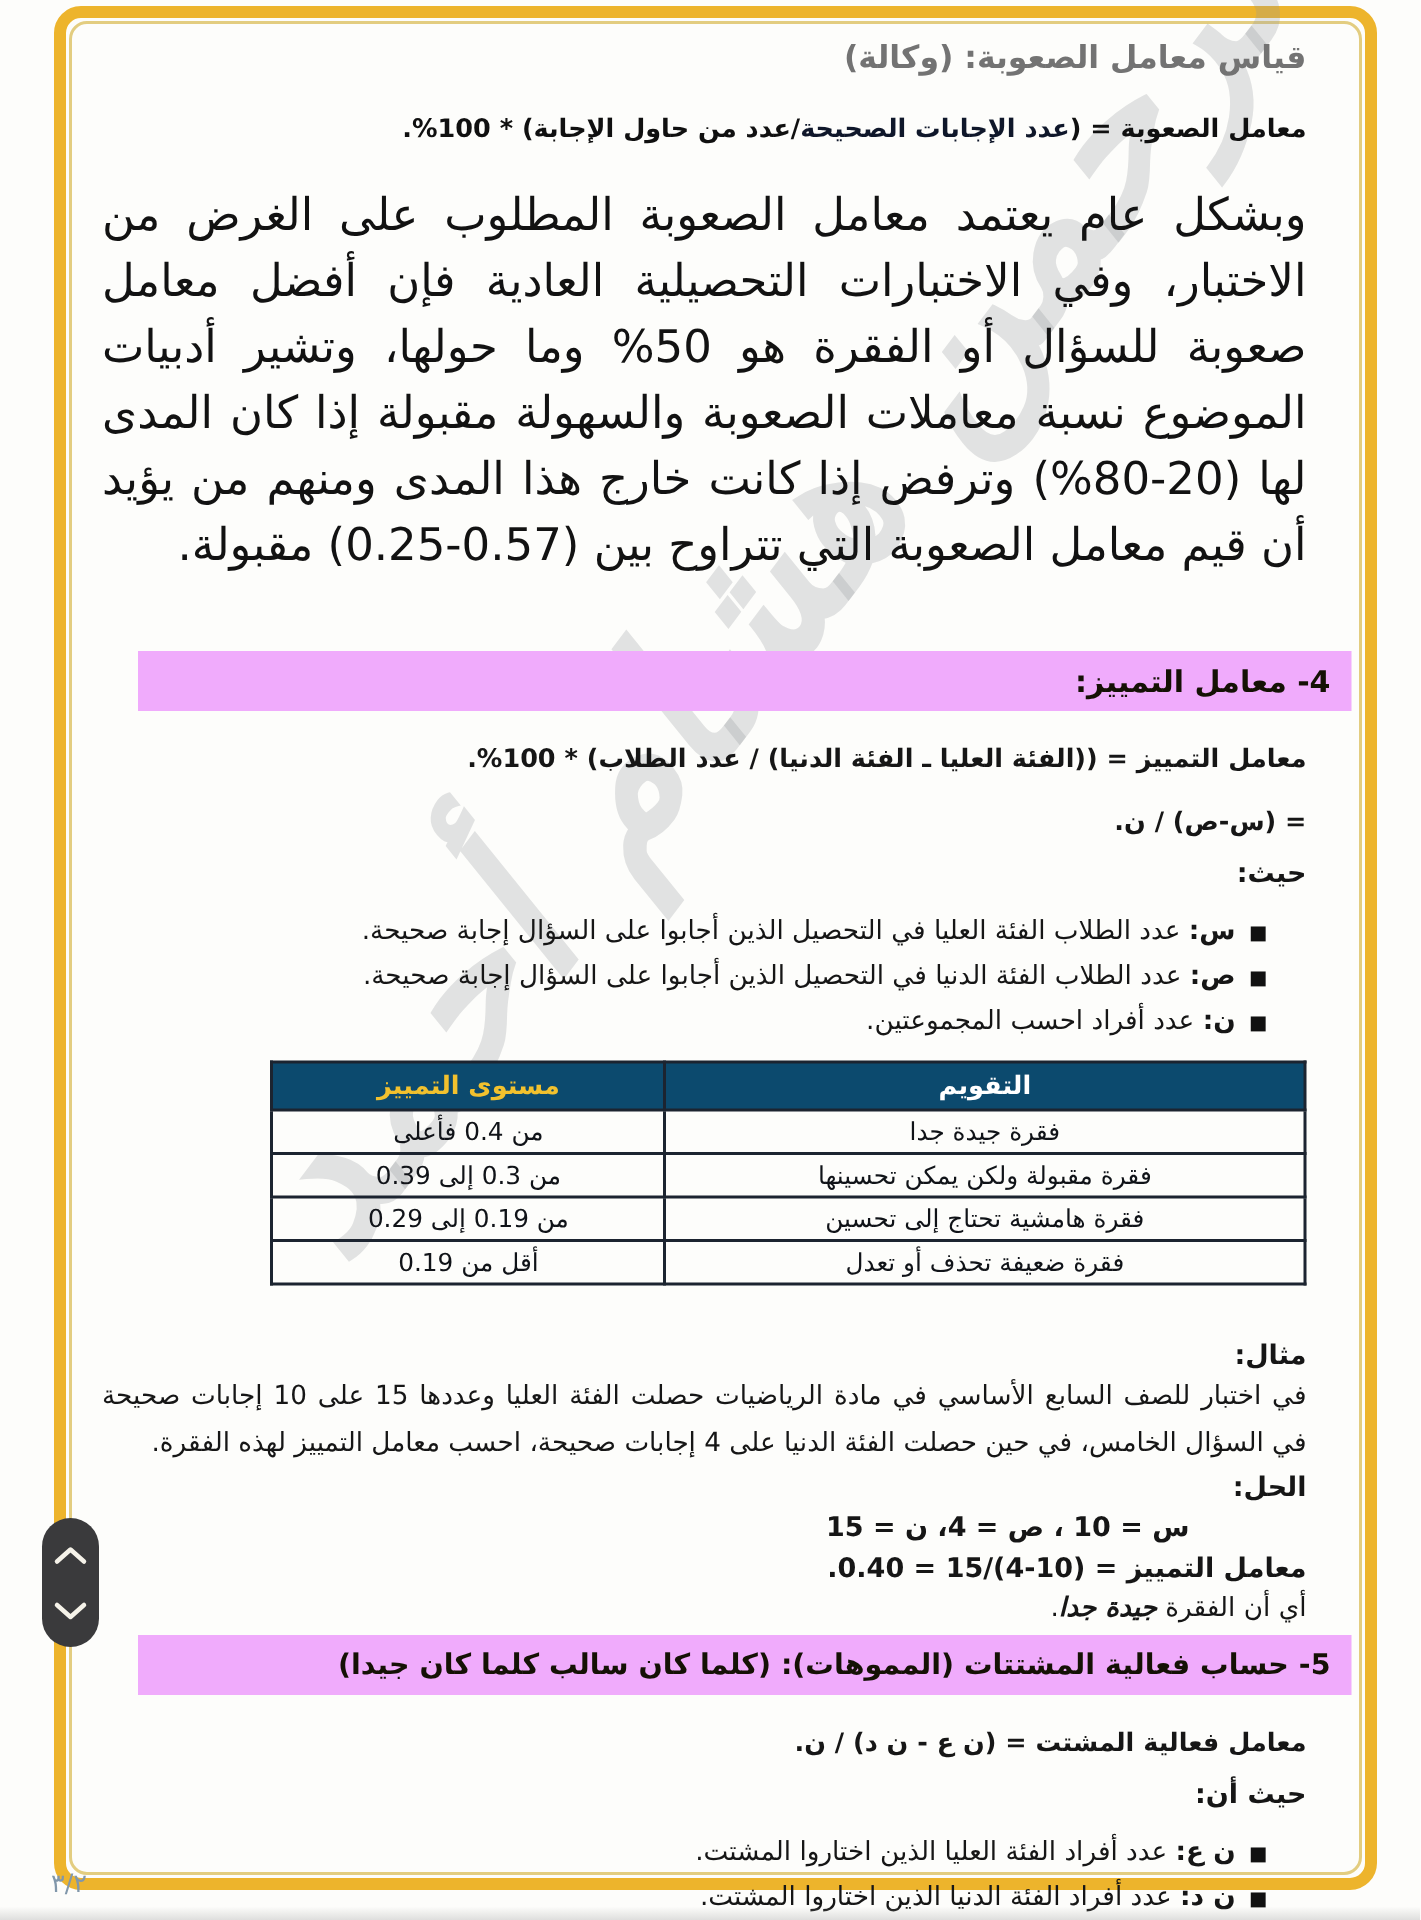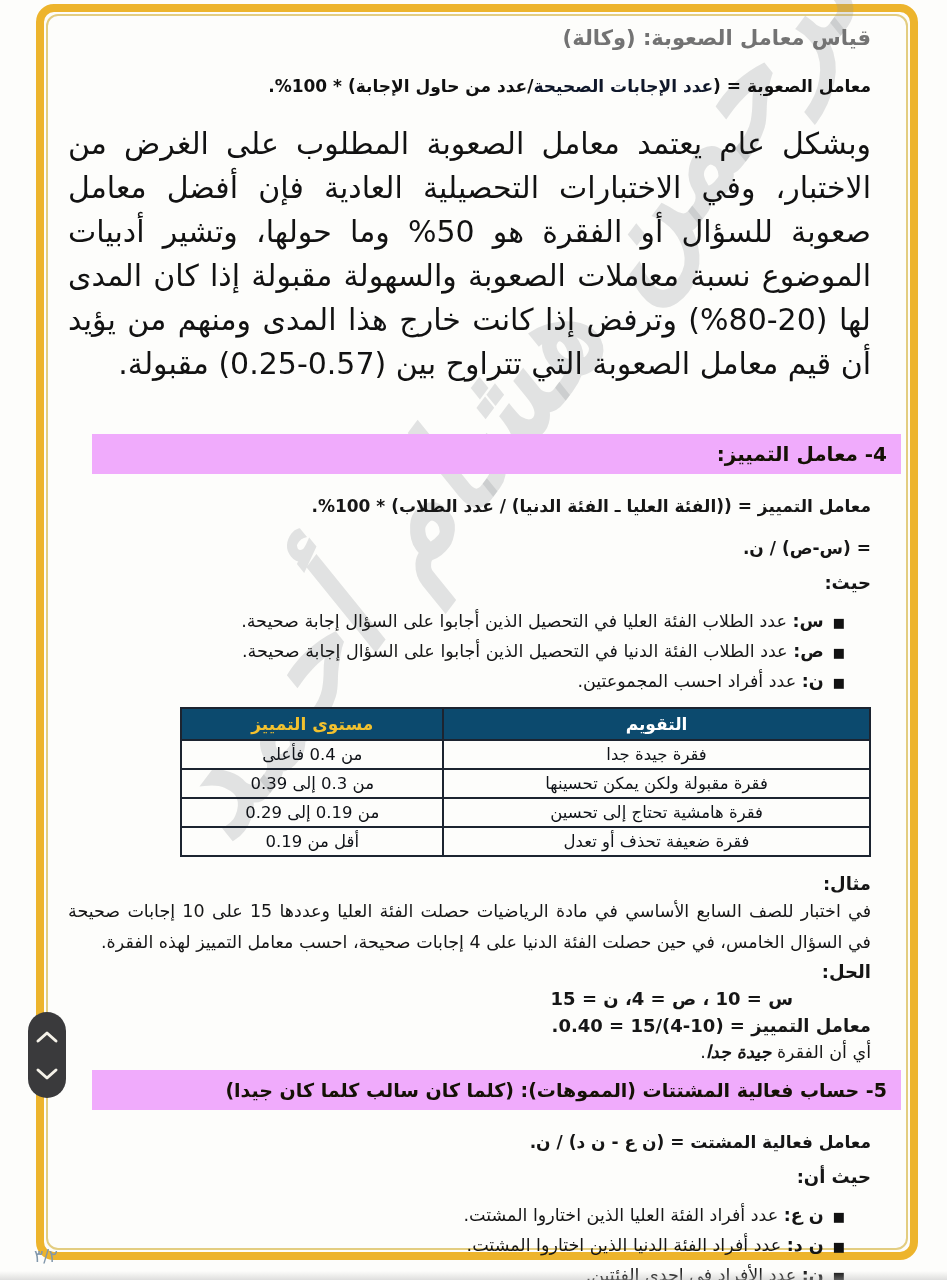--- a/index.html
+++ b/index.html
@@ -27,21 +27,21 @@
   .deflist{margin:14px 26px 0 0;padding:0;list-style:none;font-size:17.5px;line-height:28px;}
   .deflist li{display:flex;gap:9px;align-items:baseline;}
   .sq{font-size:13px;line-height:28px;color:#111;}
   .term{font-weight:bold;white-space:nowrap;}
   table.eval{margin-top:10px;width:86%;border-collapse:collapse;font-size:16.5px;direction:rtl;}
   table.eval th,table.eval td{border:2px solid #1c2430;text-align:center;padding:1px 6px;}
   table.eval th{background:#0c4a6e;height:28px;font-size:17px;}
   table.eval th.c-eval{color:#ffffff;width:62%;}
   table.eval th.c-disc{color:#f2c12e;width:38%;}
   table.eval td{height:25px;color:#101318;}
-  .ex-label{margin-top:16px;font-size:18px;font-weight:bold;}
+  .ex-label{margin-top:36px;font-size:18px;font-weight:bold;}
   .ex-text{margin-top:2px;font-size:17.5px;line-height:31px;text-align:justify;}
   .sol-line{font-size:18px;font-weight:bold;line-height:27px;}
   .indent1{padding-left:0;padding-right:78px;}
   .concl{font-size:17.5px;line-height:27px;}
   .concl .bi{font-weight:bold;font-style:italic;}
   
   .navpill{position:absolute;left:28px;top:1012px;width:38px;height:86px;background:#3a3a3c;
            border-radius:20px;display:flex;flex-direction:column;align-items:center;
            justify-content:space-around;padding:6px 0;box-sizing:border-box;z-index:5;}
   .navbtn{width:26px;height:22px;background:transparent;border:none;cursor:pointer;

